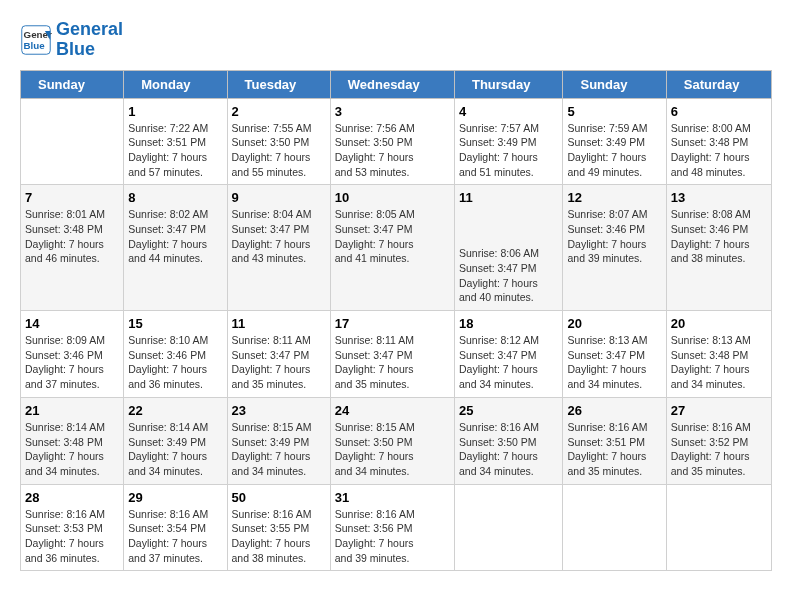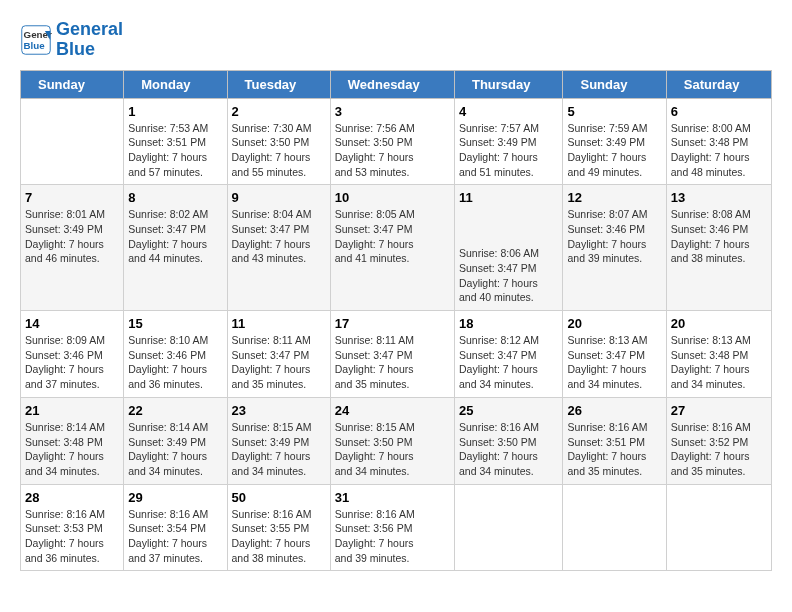--- a/index.html
+++ b/index.html
@@ -120,28 +120,28 @@
         <th>Thursday</th>
         <th>Sunday</th>
         <th>Saturday</th>
       </tr>
   </thead>
   <tbody id="calendar-body">
   <tr>
         <td></td>
         <td>
           <span class="day-num">1</span>
-          <div class="day-info" style="white-space: pre-line;">Sunrise: 7:53 AM
+          <div class="day-info" style="white-space: pre-line;">Sunrise: 7:22 AM
 Sunset: 3:51 PM
 Daylight: 7 hours
 and 57 minutes.</div>
         </td>
         <td>
           <span class="day-num">2</span>
-          <div class="day-info" style="white-space: pre-line;">Sunrise: 7:30 AM
+          <div class="day-info" style="white-space: pre-line;">Sunrise: 7:55 AM
 Sunset: 3:50 PM
 Daylight: 7 hours
 and 55 minutes.</div>
         </td>
         <td>
           <span class="day-num">3</span>
           <div class="day-info" style="white-space: pre-line;">Sunrise: 7:56 AM
 Sunset: 3:50 PM
 Daylight: 7 hours
 and 53 minutes.</div>
@@ -165,21 +165,21 @@
           <div class="day-info" style="white-space: pre-line;">Sunrise: 8:00 AM
 Sunset: 3:48 PM
 Daylight: 7 hours
 and 48 minutes.</div>
         </td>
       </tr>
       <tr>
         <td>
           <span class="day-num">7</span>
           <div class="day-info" style="white-space: pre-line;">Sunrise: 8:01 AM
-Sunset: 3:49 PM
+Sunset: 3:48 PM
 Daylight: 7 hours
 and 46 minutes.</div>
         </td>
         <td>
           <span class="day-num">8</span>
           <div class="day-info" style="white-space: pre-line;">Sunrise: 8:02 AM
 Sunset: 3:47 PM
 Daylight: 7 hours
 and 44 minutes.</div>
         </td>

